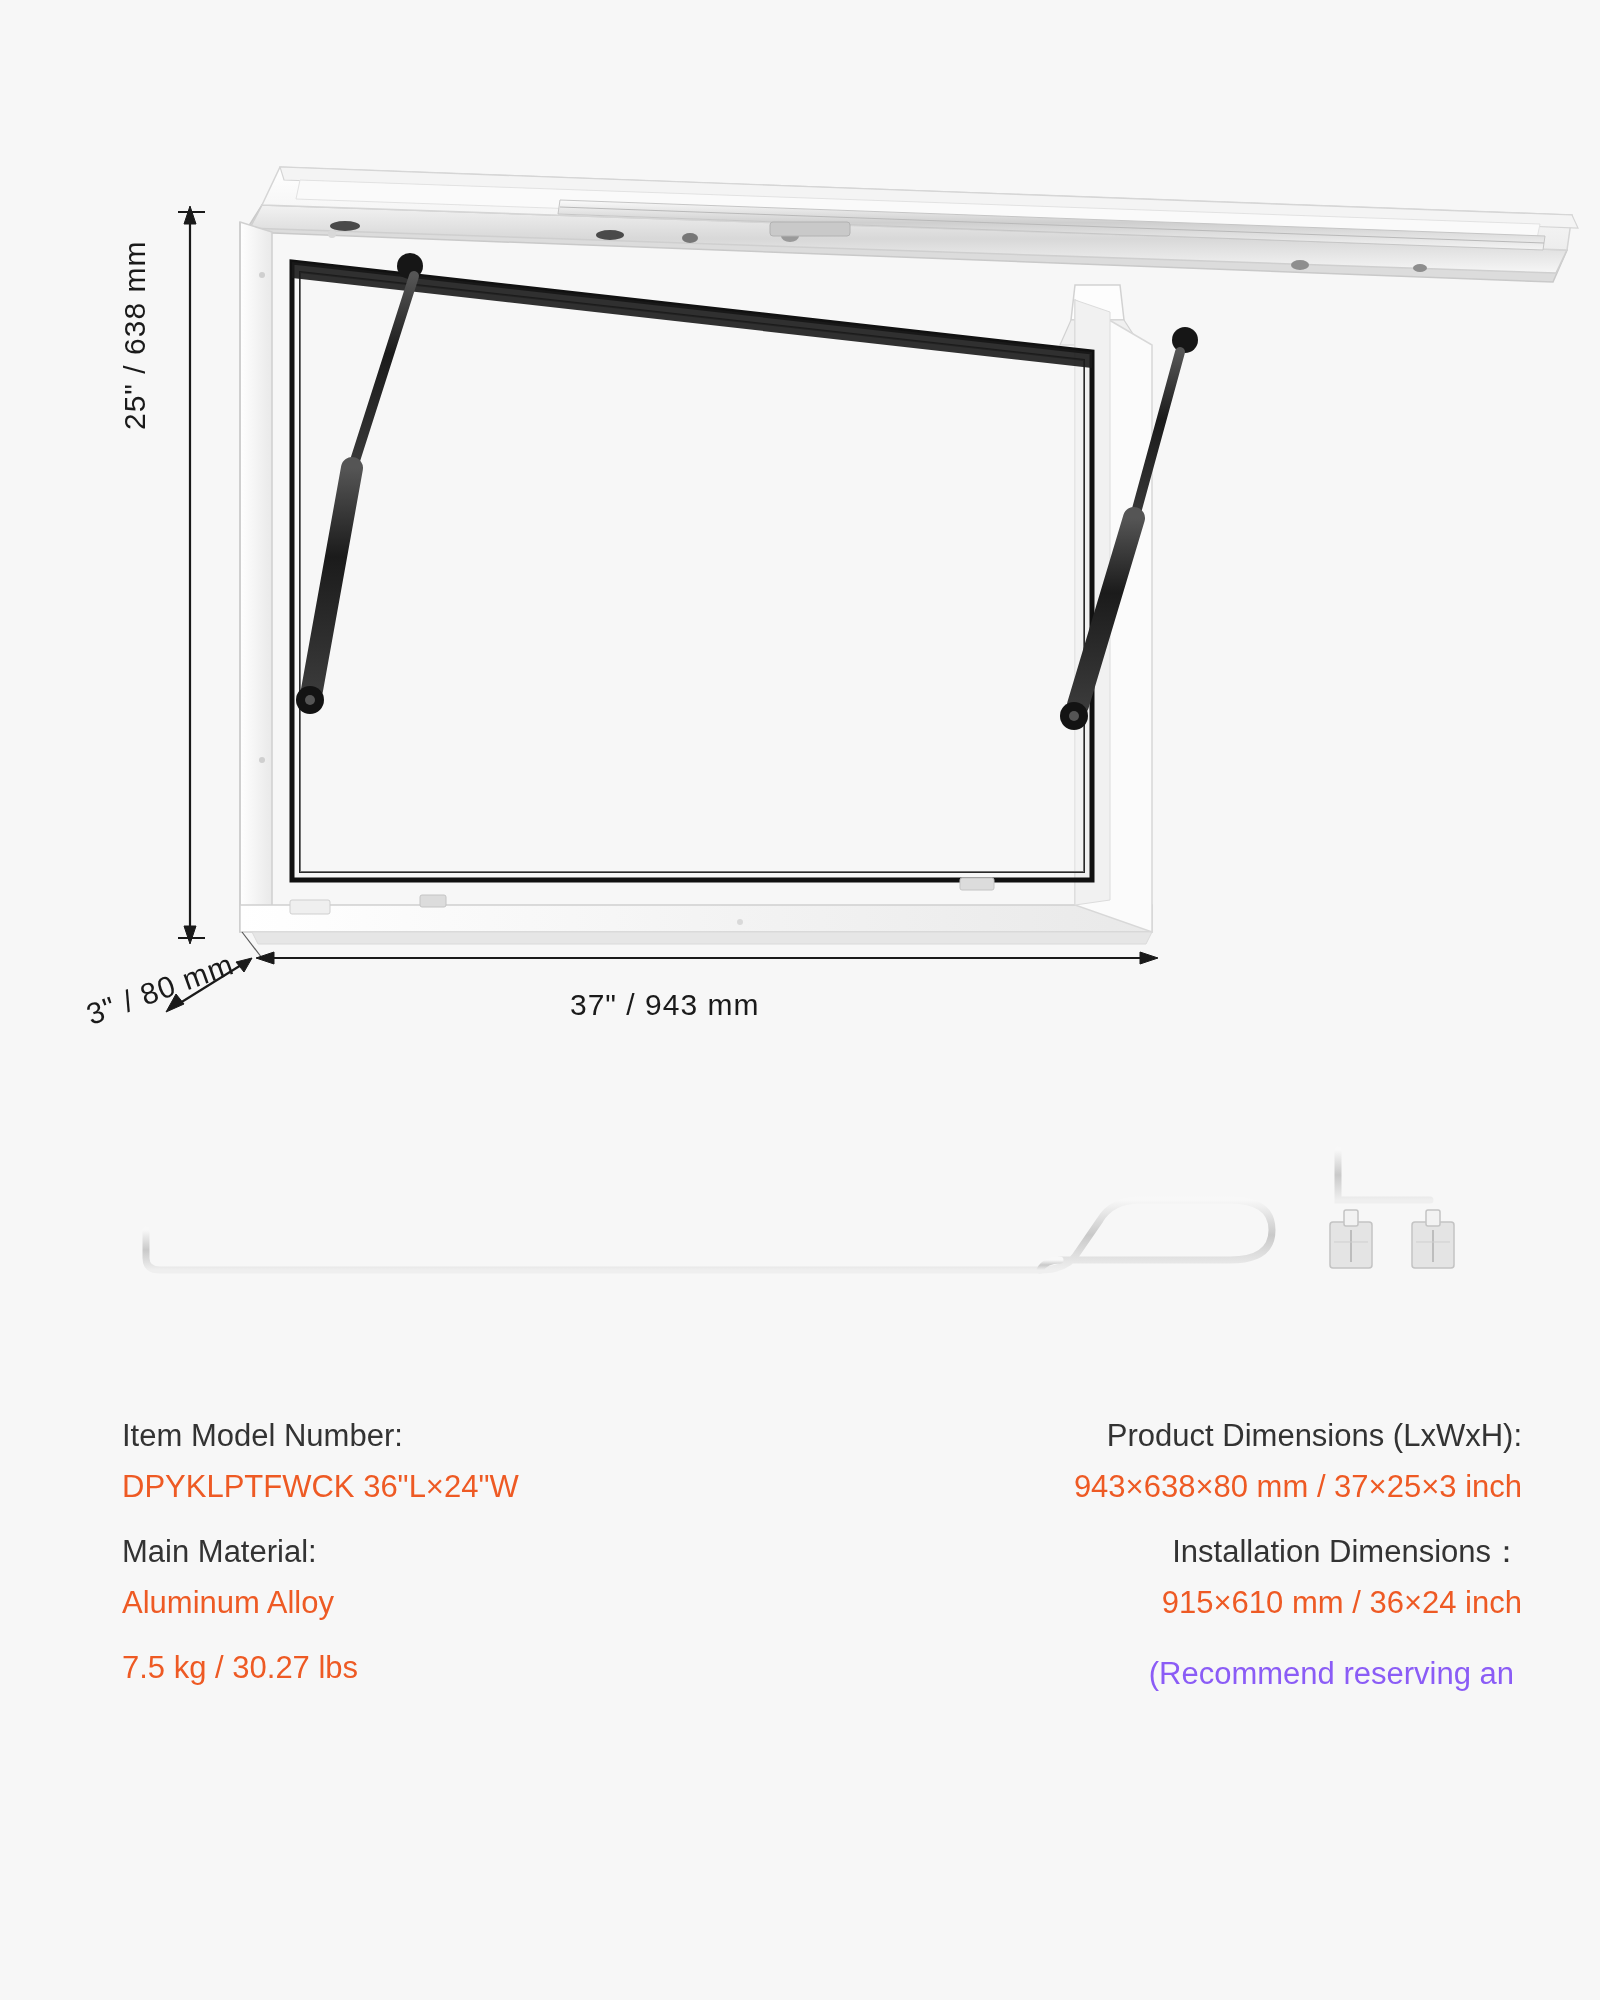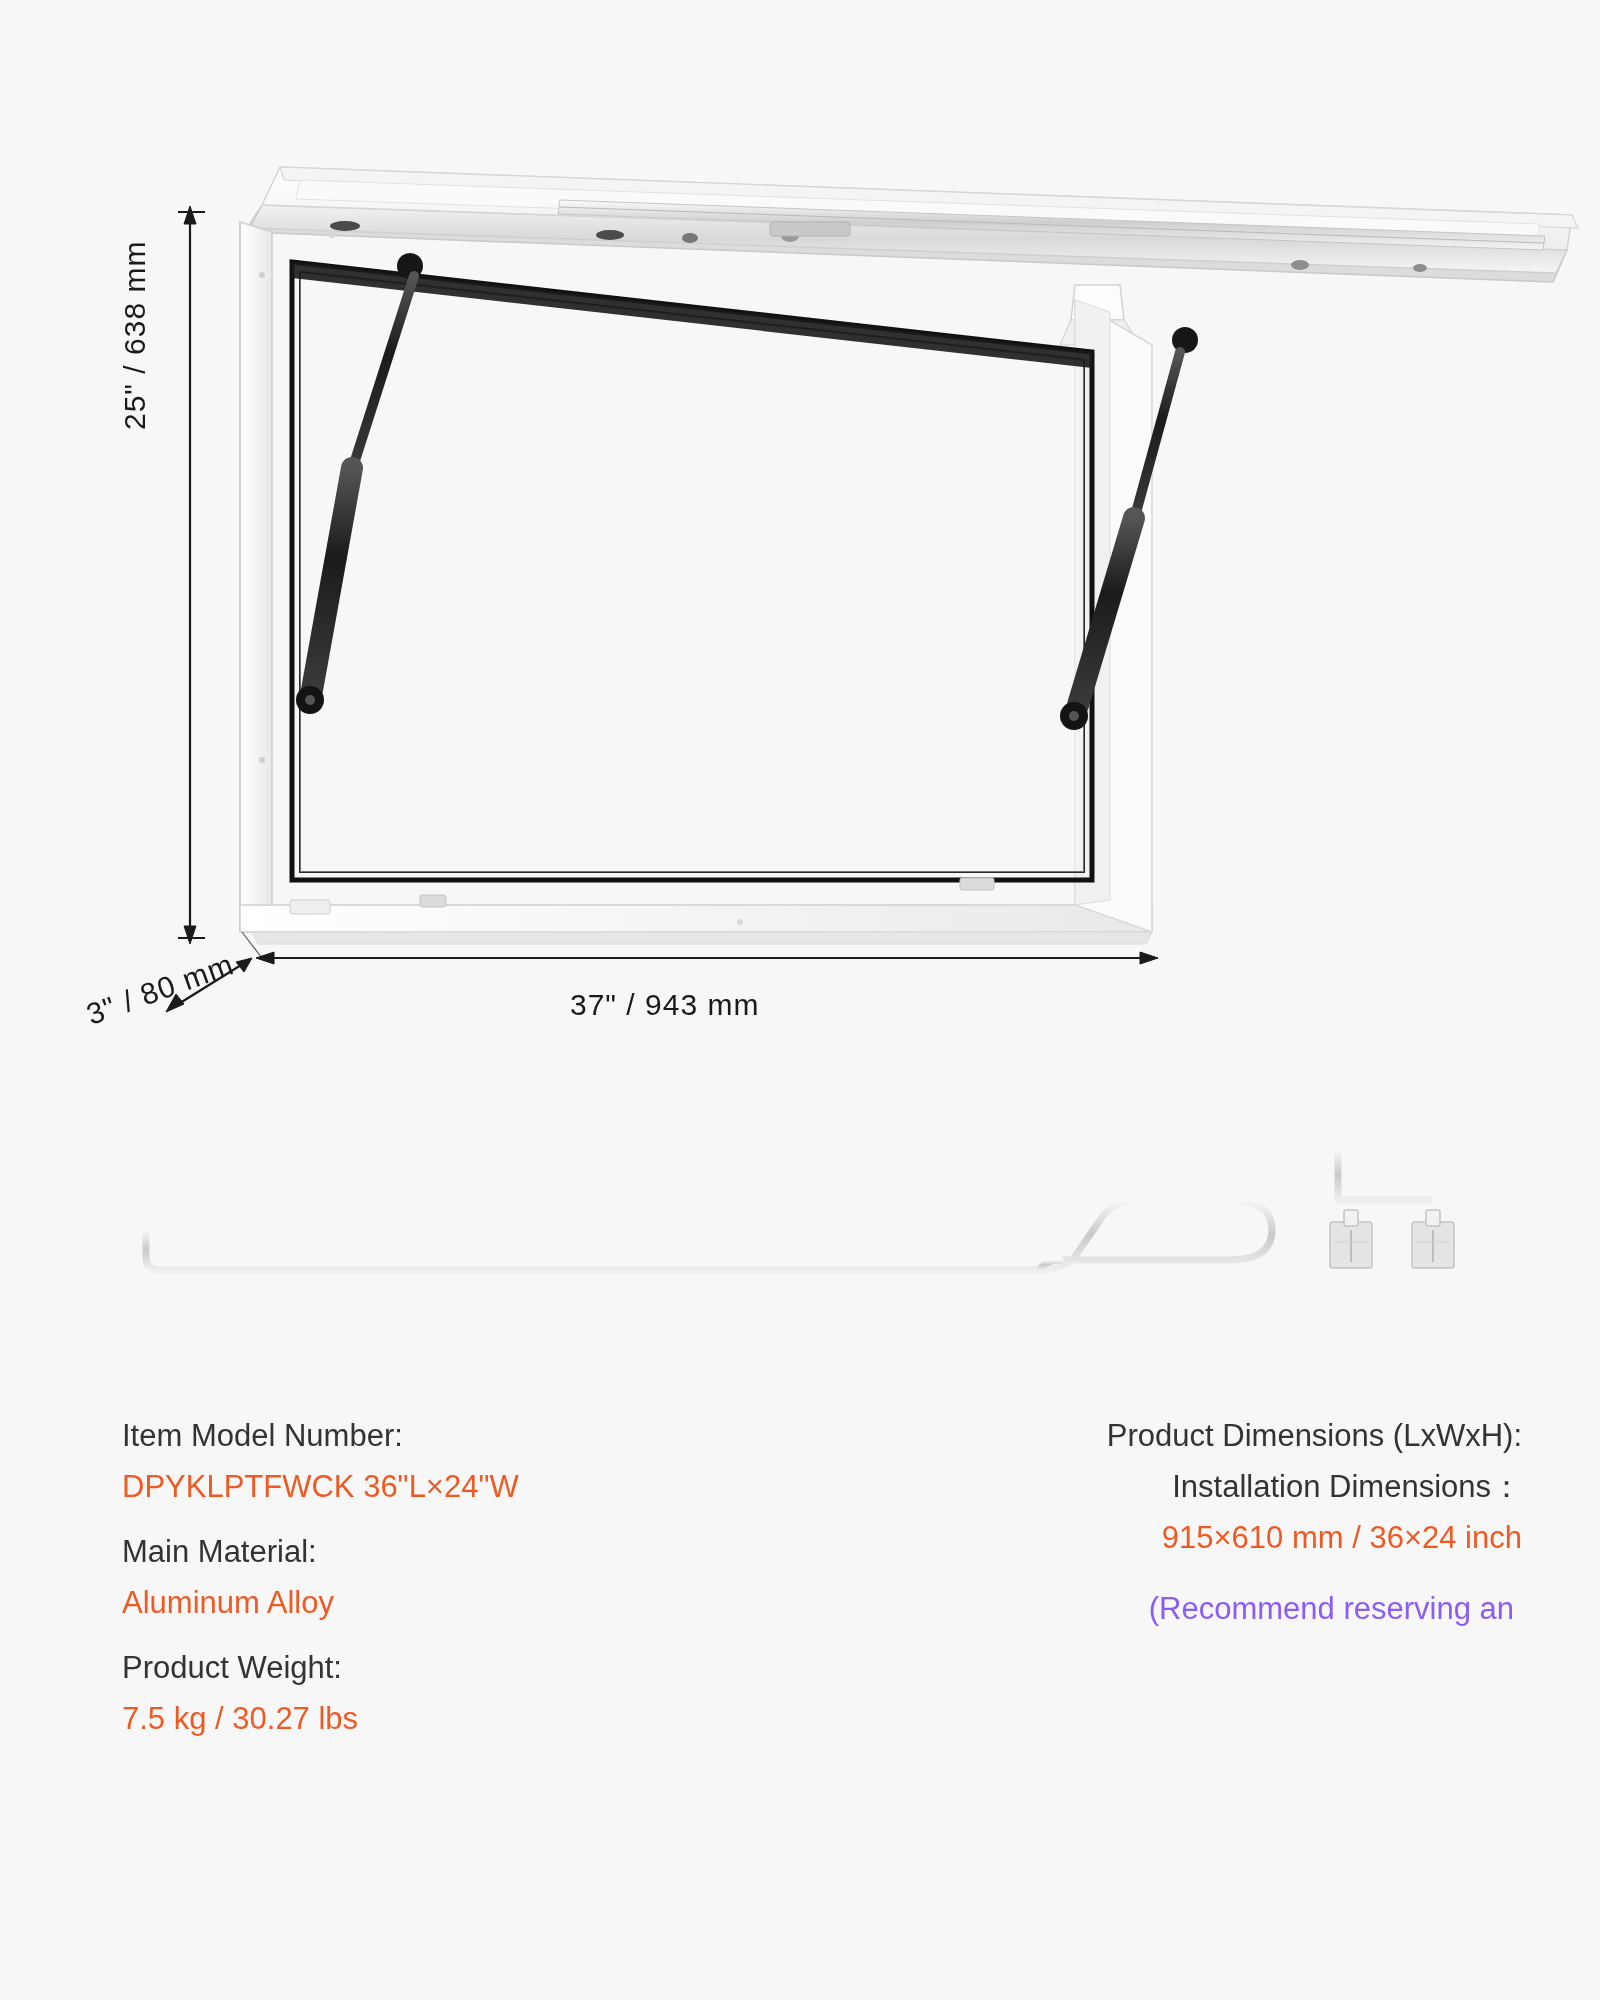--- a/index.html
+++ b/index.html
@@ -286,26 +286,26 @@
 
 <div id="spec-area">
 
   <div class="spec-col" id="spec-col-left">
     <p class="spec-label">Item Model Number:</p>
     <p class="spec-value">DPYKLPTFWCK 36"L×24"W</p>
 
     <p class="spec-label">Main Material:</p>
     <p class="spec-value">Aluminum Alloy</p>
 
-    <p class="spec-label">Product Weight:</p>
     <p class="spec-value">7.5 kg / 30.27 lbs</p>
   </div>
 
   <div class="spec-col" id="spec-col-right">
     <p class="spec-label">Product Dimensions (LxWxH):</p>
+    <p class="spec-value">943×638×80 mm / 37×25×3 inch</p>
 
     <p class="spec-label">Installation Dimensions：</p>
     <p class="spec-value">915×610 mm / 36×24 inch</p>
 
     <p class="spec-note">(Recommend reserving an</p>
     <div class="spec-gap"></div>
   </div>
 
 </div>
 

